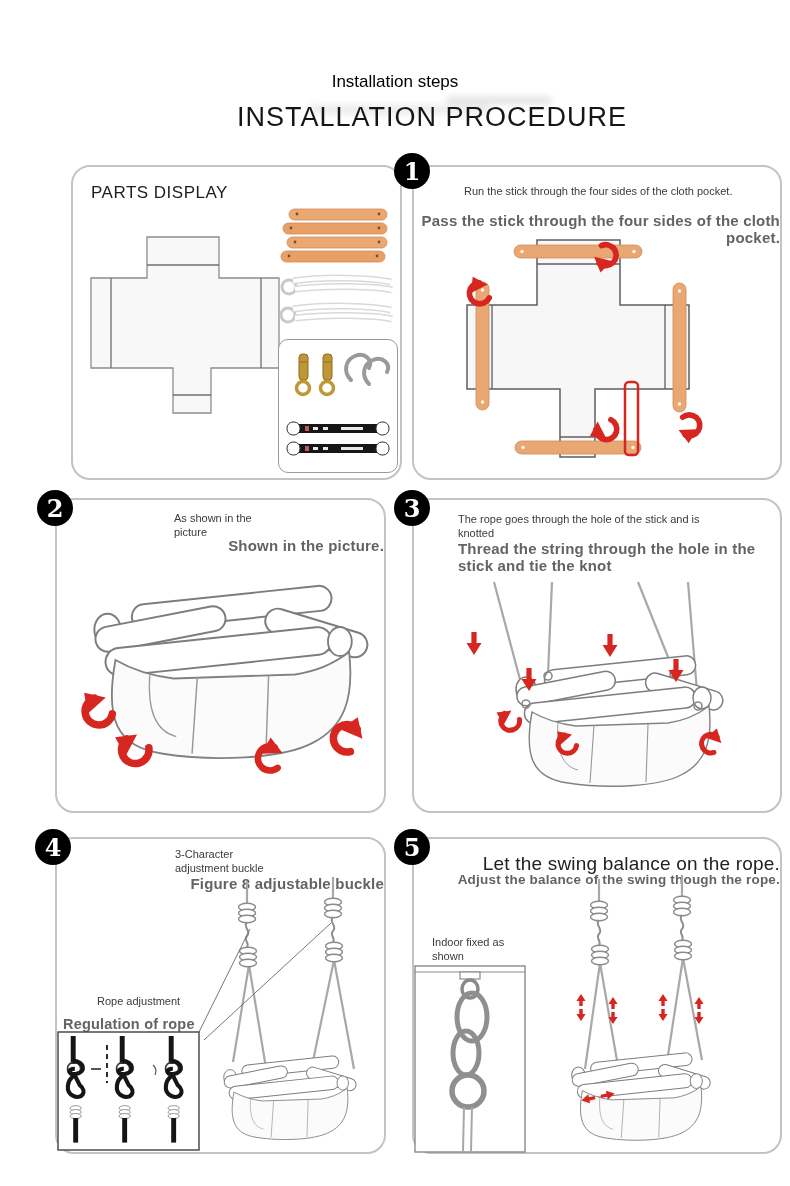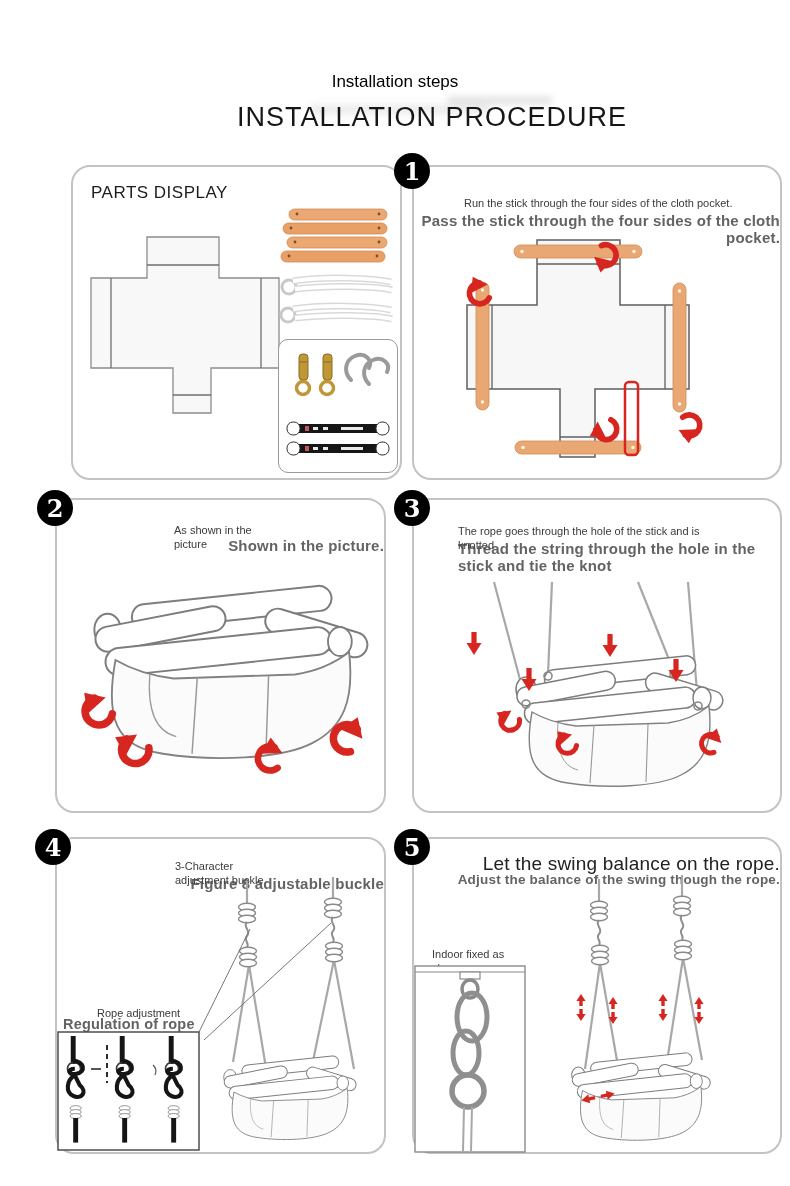--- a/index.html
+++ b/index.html
@@ -3,21 +3,21 @@
 <meta charset="utf-8">
 <style>
   html,body{margin:0;padding:0;}
   body{width:790px;height:1186px;background:#ffffff;font-family:"Liberation Sans",sans-serif;position:relative;overflow:hidden;}
   .page{position:absolute;inset:0;}
   .hdr-sub{position:absolute;top:72px;left:0;width:100%;text-align:center;font-size:17px;color:#000000;}
   .hdr-title{position:absolute;top:102px;left:0;width:100%;text-align:center;font-size:27px;letter-spacing:1px;color:#161616;font-weight:500;padding-left:37px;}
   .smudge{position:absolute;background:#8f8f8f;opacity:.22;filter:blur(3px);border-radius:4px;}
   .panel{position:absolute;border:2px solid #c3c3c3;border-radius:19px;background:#fff;}
   .badge{position:absolute;width:36px;height:36px;border-radius:50%;background:#000;color:#fff;display:flex;align-items:center;justify-content:center;font-family:"DejaVu Serif",serif;font-weight:bold;font-size:24px;z-index:6;}
-  .cap-sm{position:absolute;font-size:11px;line-height:1.3;color:#3a3a3a;margin-top:12px;}
+  .cap-sm{position:absolute;font-size:11px;line-height:1.3;color:#3a3a3a;}
   .cap-lg{position:absolute;font-size:15px;font-weight:600;color:#333;letter-spacing:.2px;}
   .ghost{opacity:.82;filter:blur(.45px);color:#414141;}
   .crisp{filter:none;opacity:1;color:#222;font-weight:400;font-size:19px;}
   .center{left:0;width:100%;text-align:right;}
   .heading{position:absolute;left:18px;top:16px;font-size:17px;letter-spacing:.5px;color:#1d1d1d;}
   svg.diagram{position:absolute;left:0;top:0;overflow:visible;}
   .hwbox{position:absolute;border:1.5px solid #9a9a9a;border-radius:10px;background:#fff;}
 </style>
 </head>
 <body>

